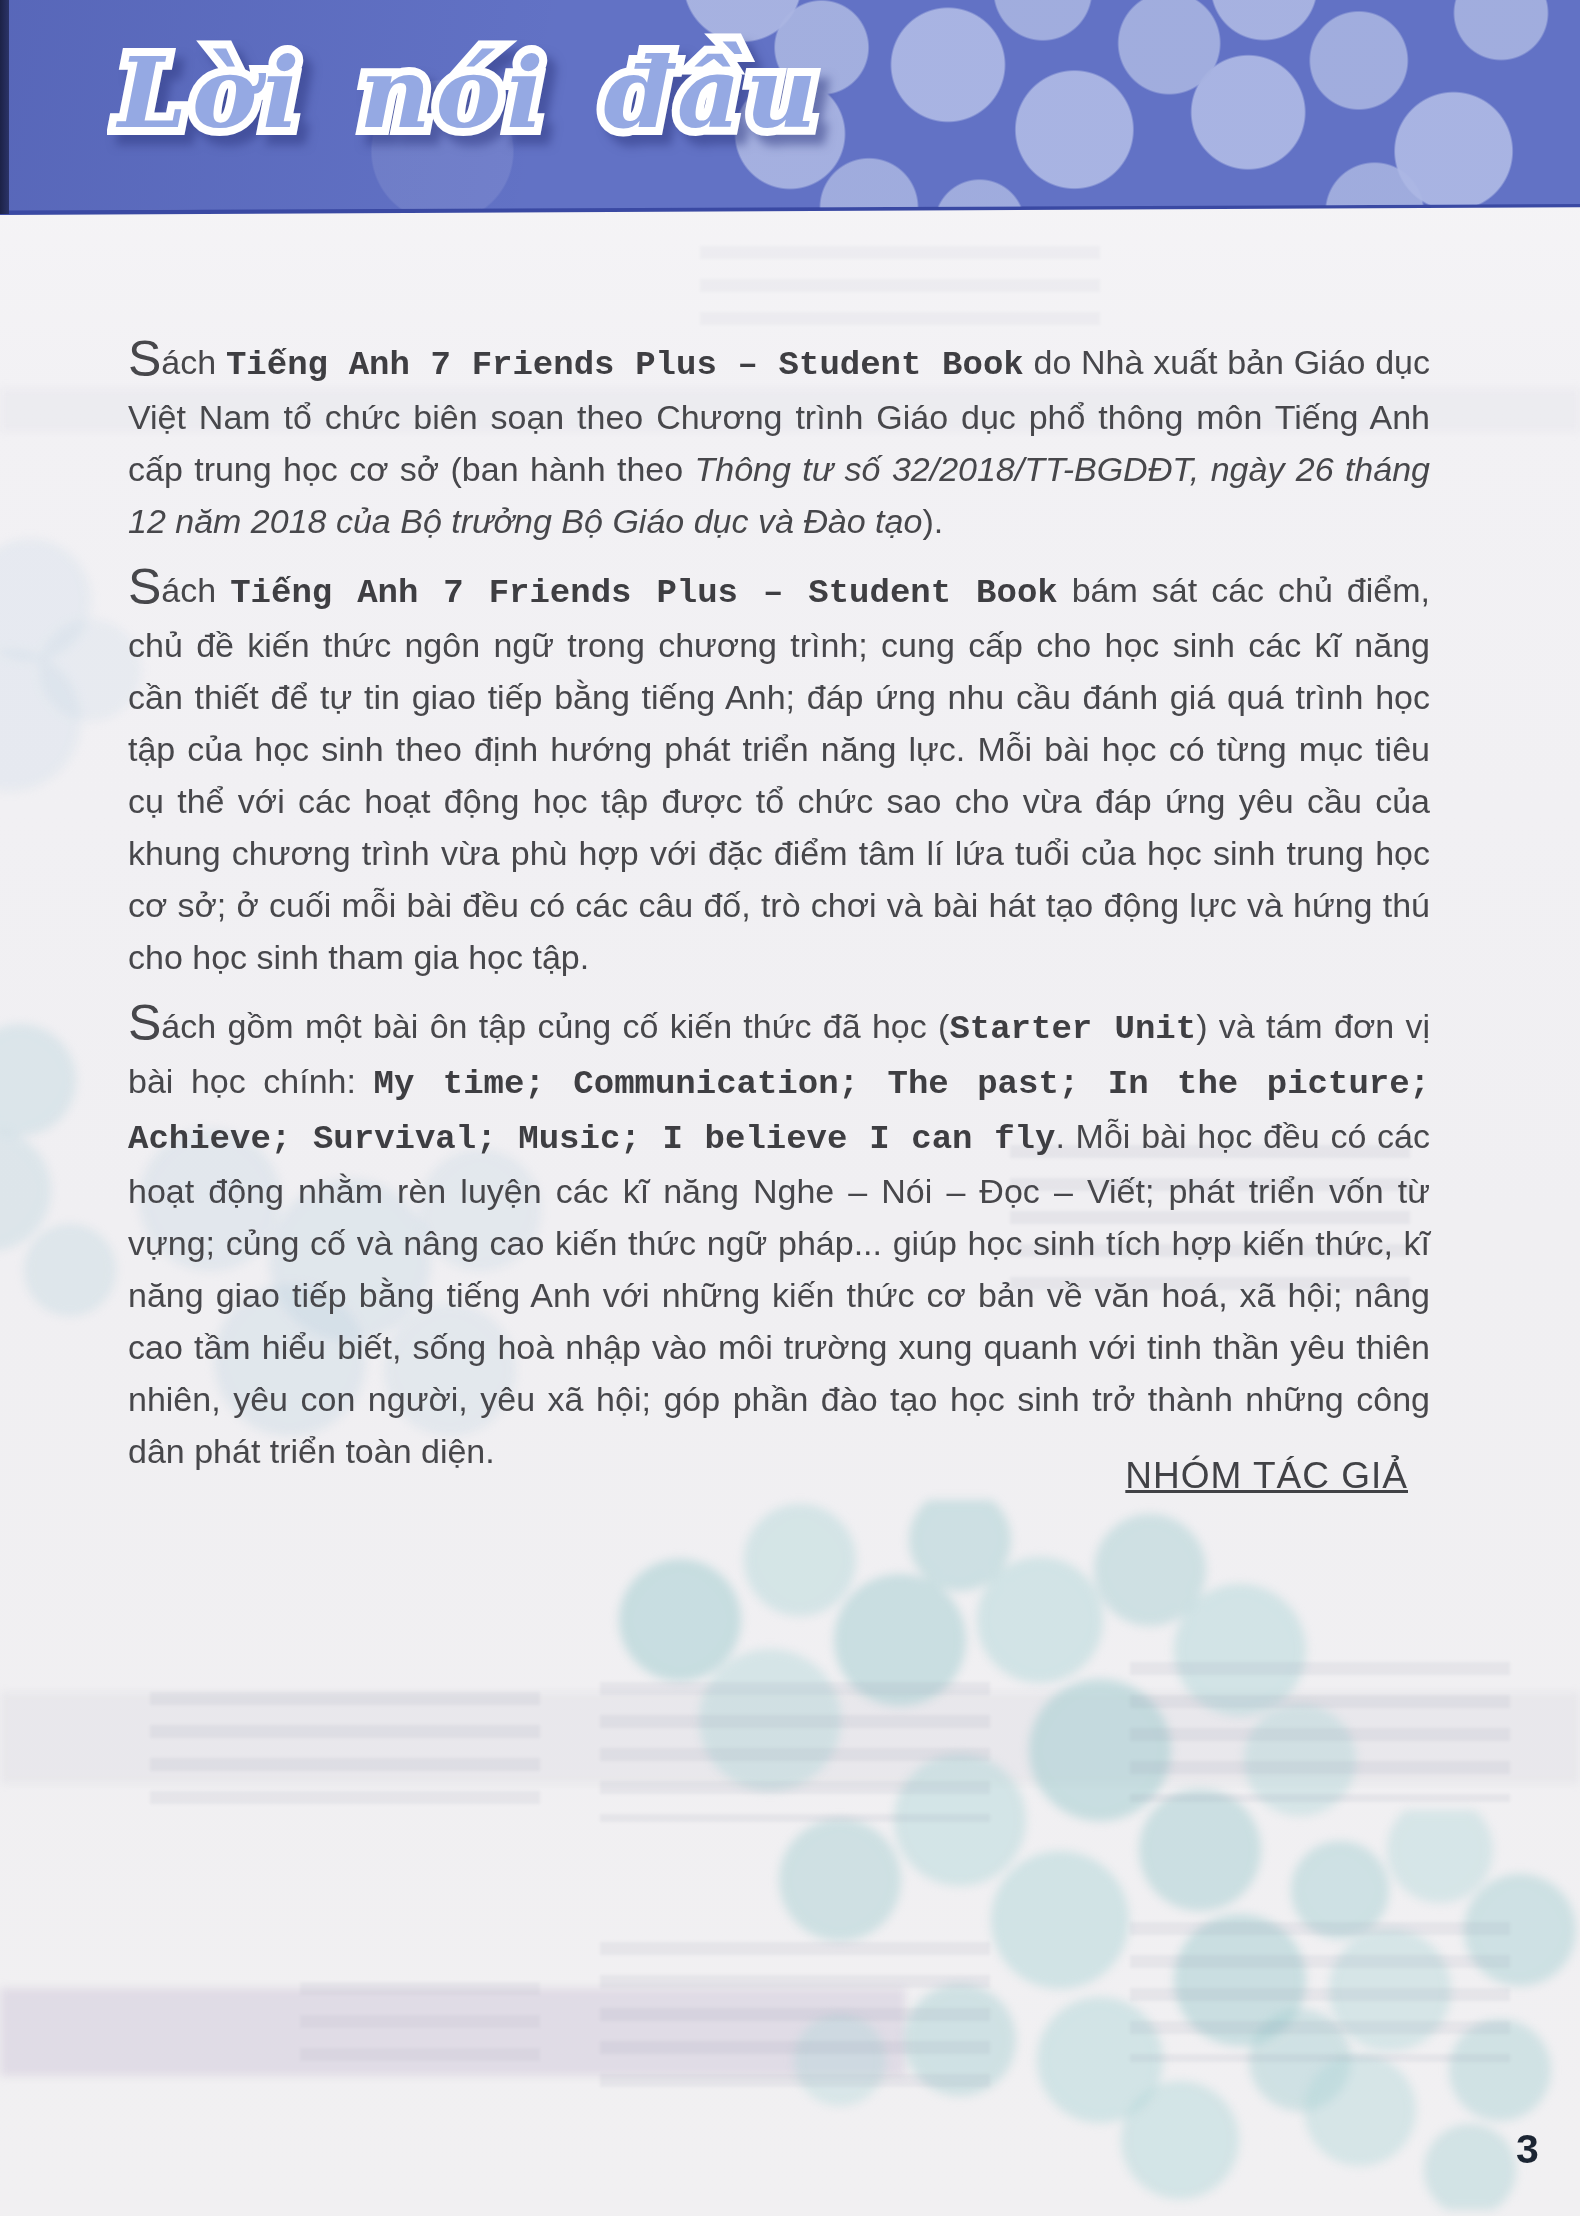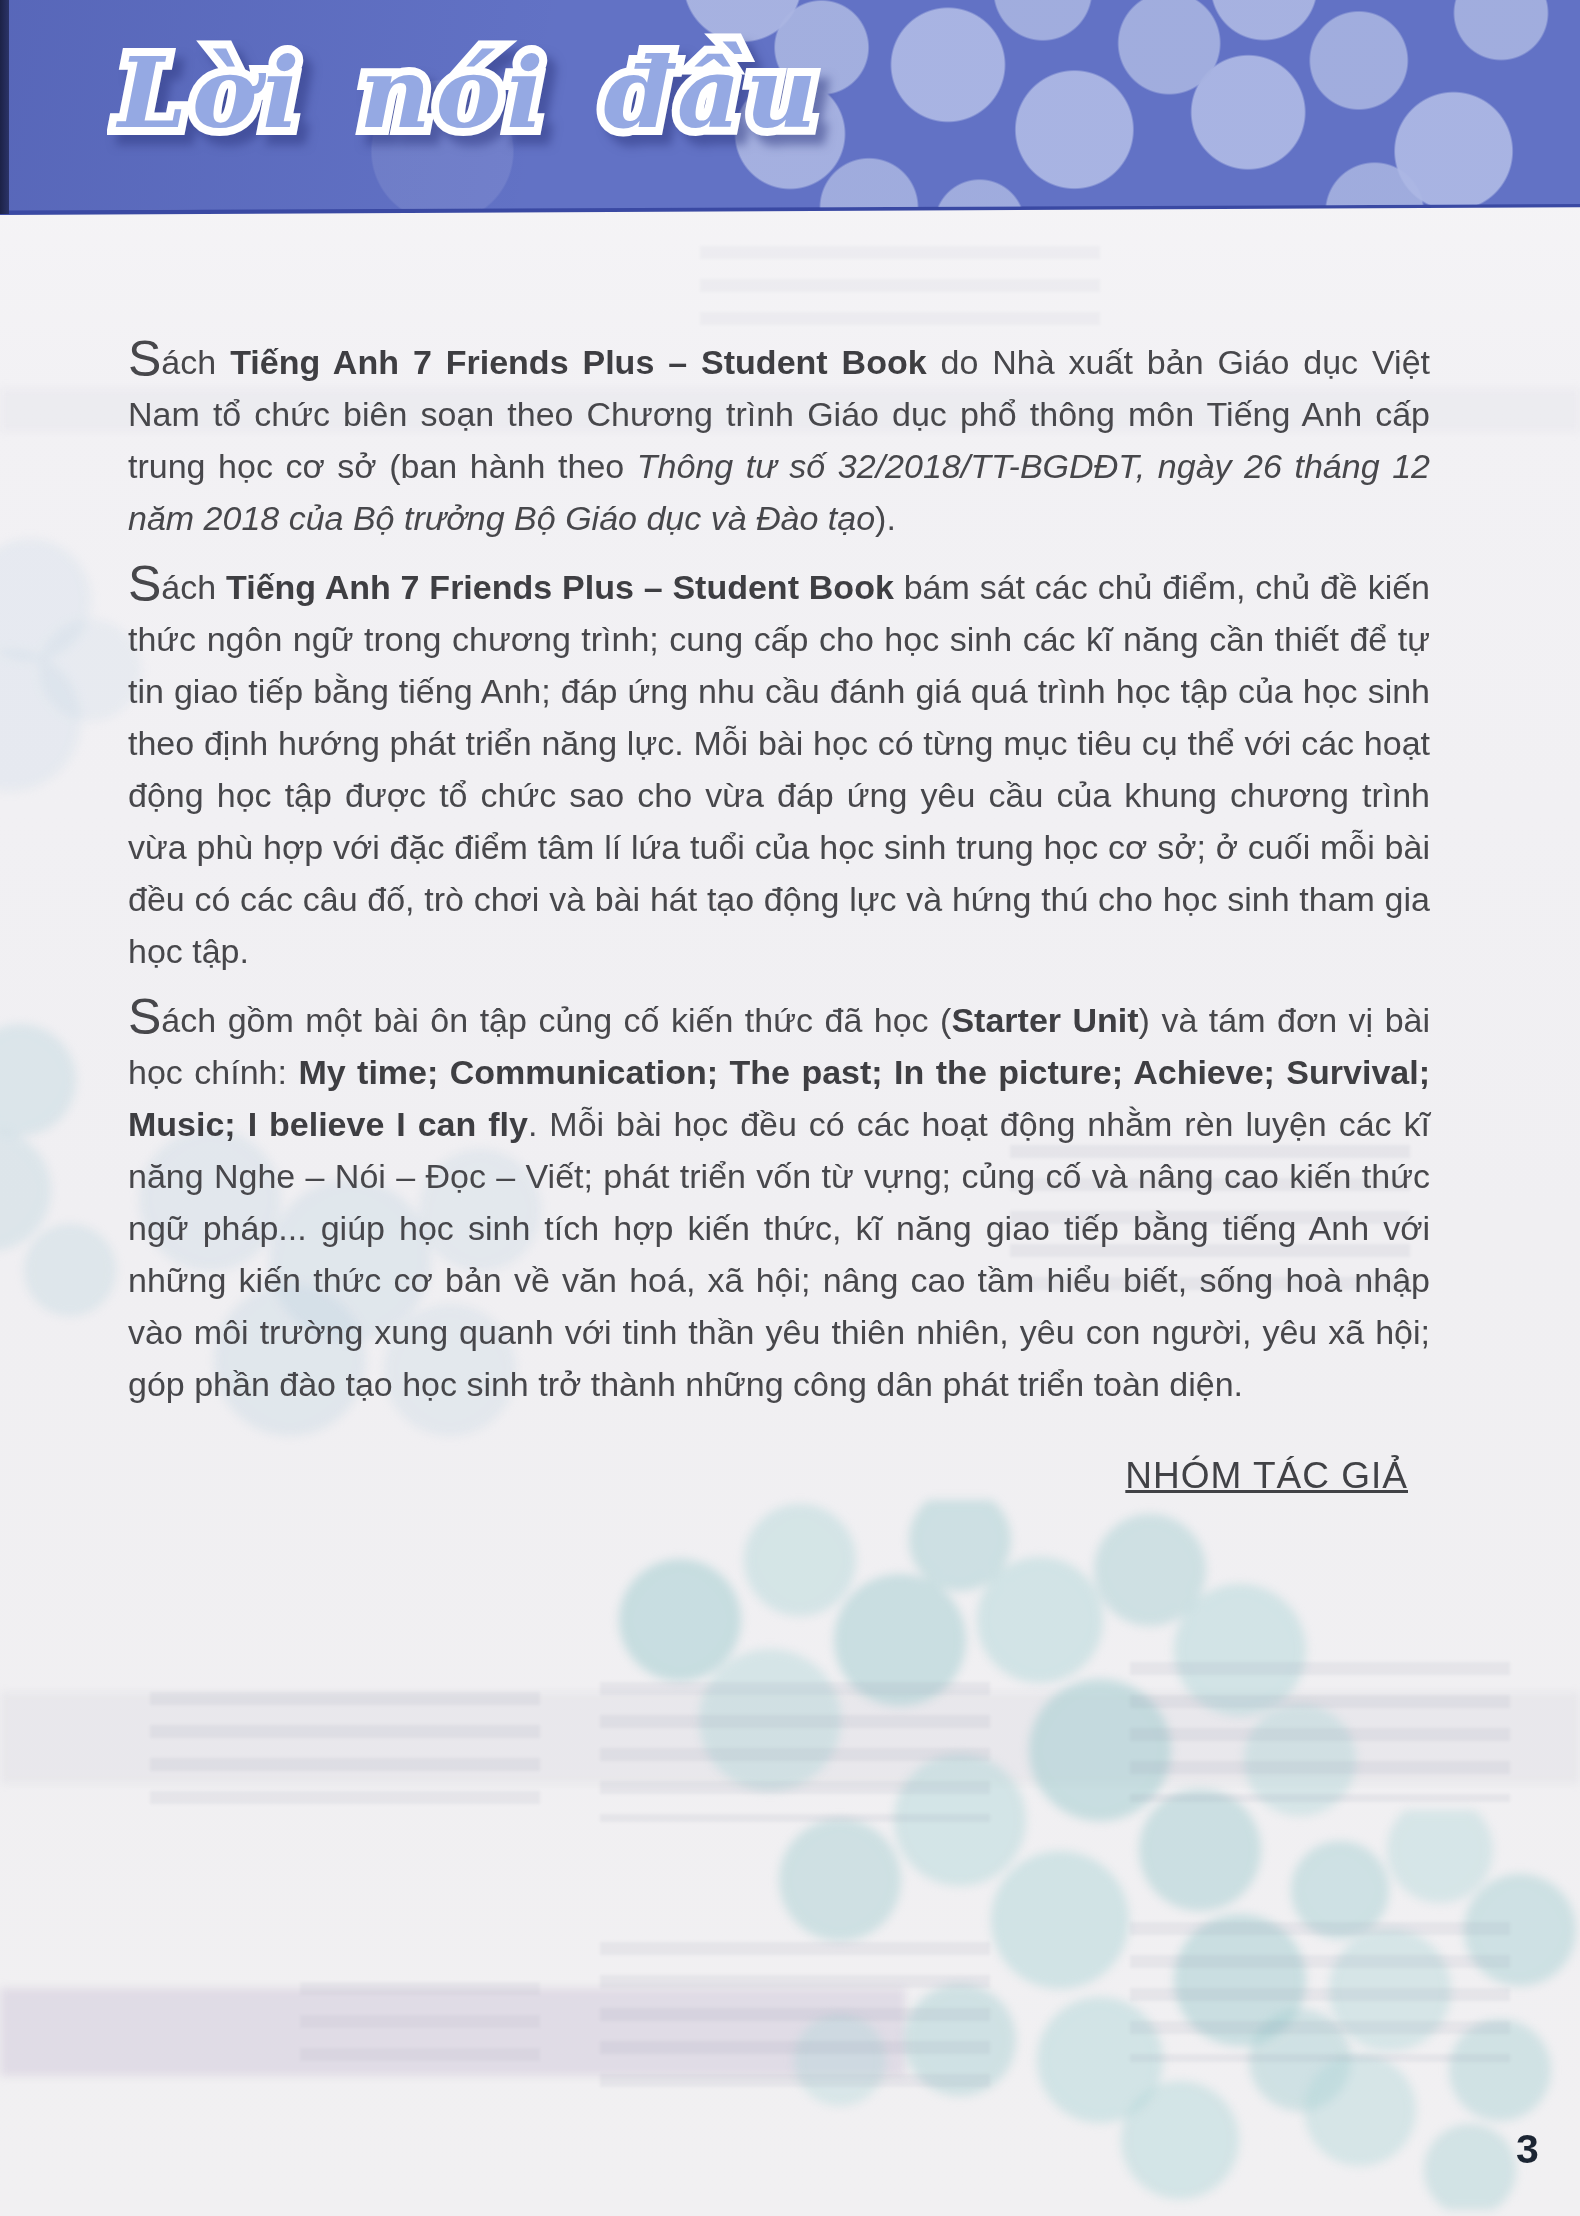--- a/index.html
+++ b/index.html
@@ -48,21 +48,21 @@
   
   .ghost{position:absolute;opacity:.5;filter:blur(1.6px);
          background:repeating-linear-gradient(180deg, rgba(122,130,152,.20) 0 13px, rgba(122,130,152,0) 13px 33px);}
   .tint{position:absolute;filter:blur(4px);}
   .blobs{position:absolute;filter:blur(5px);}
 
   
   .content{position:absolute;left:128px;top:336px;width:1302px;color:#47474b;}
   .para{margin:0 0 17px 0;font-size:34px;line-height:52px;text-align:justify;}
   .run-normal{font-weight:400;}
-  .run-bold{font-weight:700;color:#3e3e42;}
+  .run-bold{font-weight:700;color:#3e3e42;font-family:Liberation Mono, monospace;}
   .run-italic{font-style:italic;}
   .run-initial{font-size:50px;line-height:0.9;vertical-align:-2px;font-weight:300;}
 
   .signature{position:absolute;right:172px;top:1455px;font-size:37px;color:#3e3f43;
              letter-spacing:1px;color:#414246;text-decoration:underline;}
   .page-number{position:absolute;left:1516px;top:2126px;font-size:41px;font-weight:700;color:#1c2533;}
 </style>
 </head>
 <body>
 

